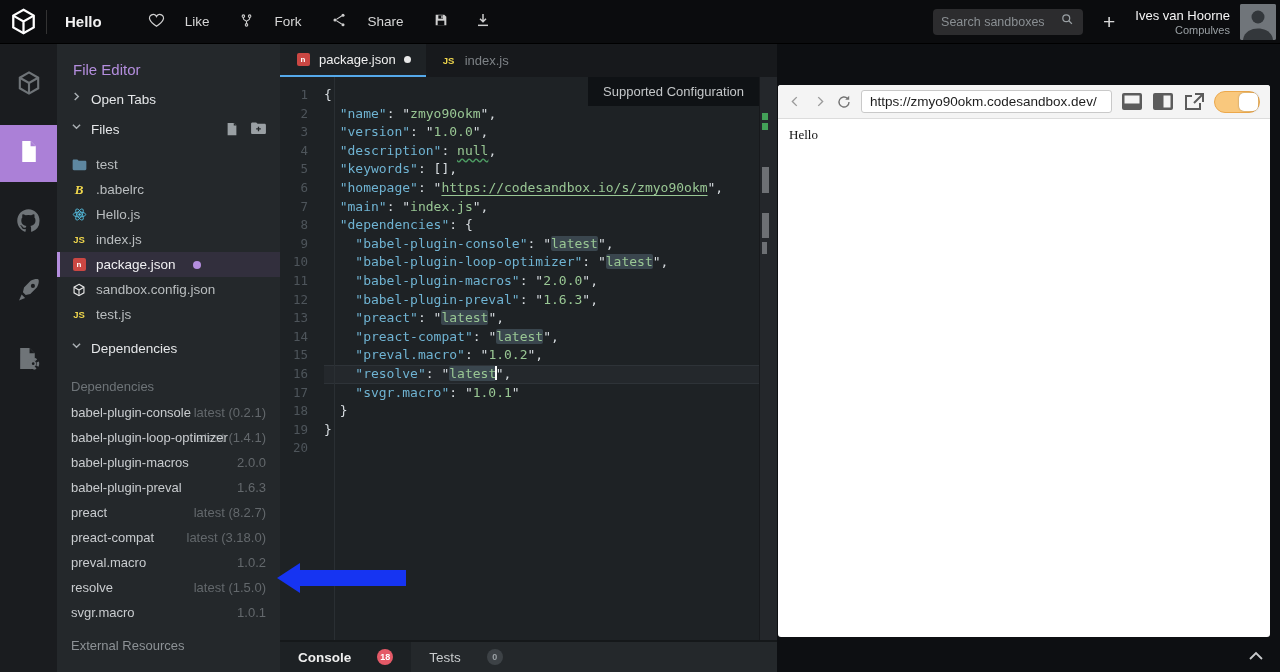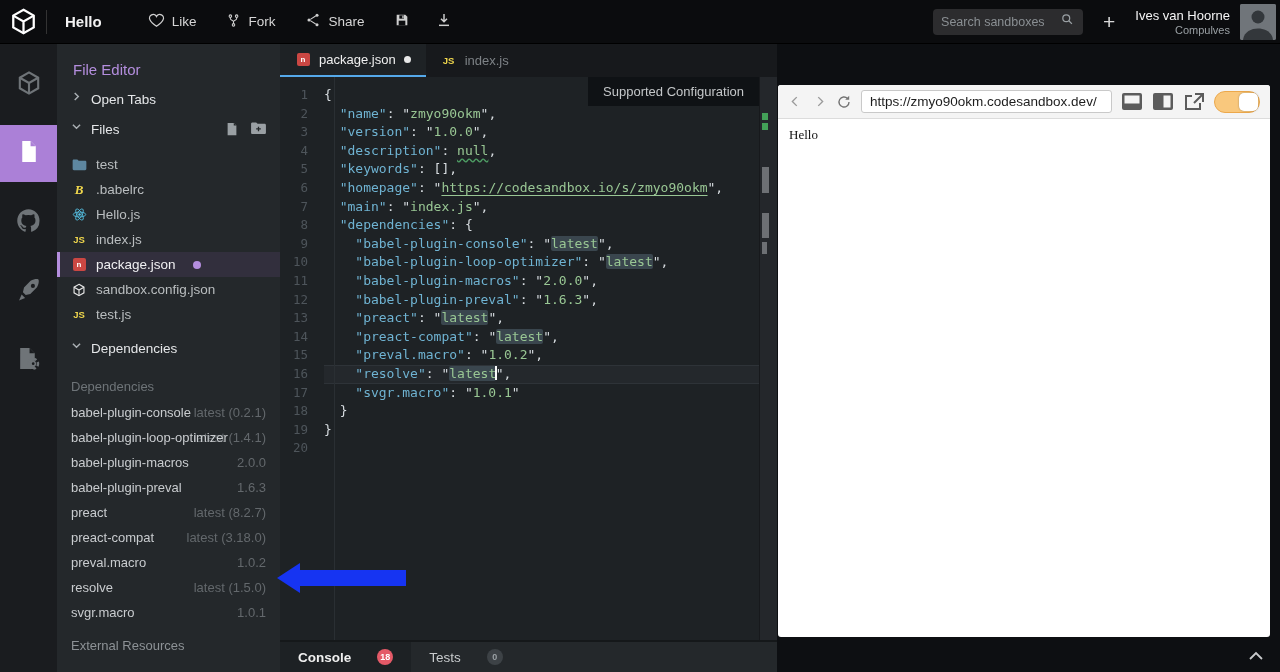--- a/index.html
+++ b/index.html
@@ -6,21 +6,21 @@
   html,body { background:#000; }
   .app { position:relative; width:1280px; height:672px; overflow:hidden;
          background:#0d0f12; font-family:"Liberation Sans", sans-serif; }
 
   
   .topbar { position:absolute; top:0; left:0; right:0; height:44px; background:#0b0c0e;
             display:flex; align-items:center; border-bottom:1px solid #000; z-index:10; }
   .logo-box { width:46px; display:flex; justify-content:center; }
   .topbar-divider { width:1px; height:24px; background:#333; margin-right:18px; }
   .app-title { color:#f2f2f2; font-size:15px; font-weight:700; margin-right:46px; }
-  .tb-action { display:flex; align-items:center; gap:7px; color:#d6d6d6; font-size:13.5px;
+  .tb-action { display:flex; align-items:center; gap:20px; color:#d6d6d6; font-size:13.5px;
                margin-right:30px; cursor:pointer; }
   .tb-iconbtn { margin-right:26px; display:flex; align-items:center; cursor:pointer; }
   .tb-spacer { flex:1; }
   .searchbox { width:150px; height:26px; background:#2c2c2e; border-radius:4px;
                display:flex; align-items:center; padding:0 8px; }
   .searchbox input { flex:1; background:transparent; border:0; outline:none; color:#cfcfcf;
                      font-size:12.5px; font-family:"Liberation Sans",sans-serif; min-width:0; }
   .searchbox input::placeholder { color:#8a8f93; }
   .plus-btn { color:#d8d8d8; font-size:21px; margin:0 20px; cursor:pointer; line-height:1; }
   .userblock { text-align:right; margin-right:10px; }

